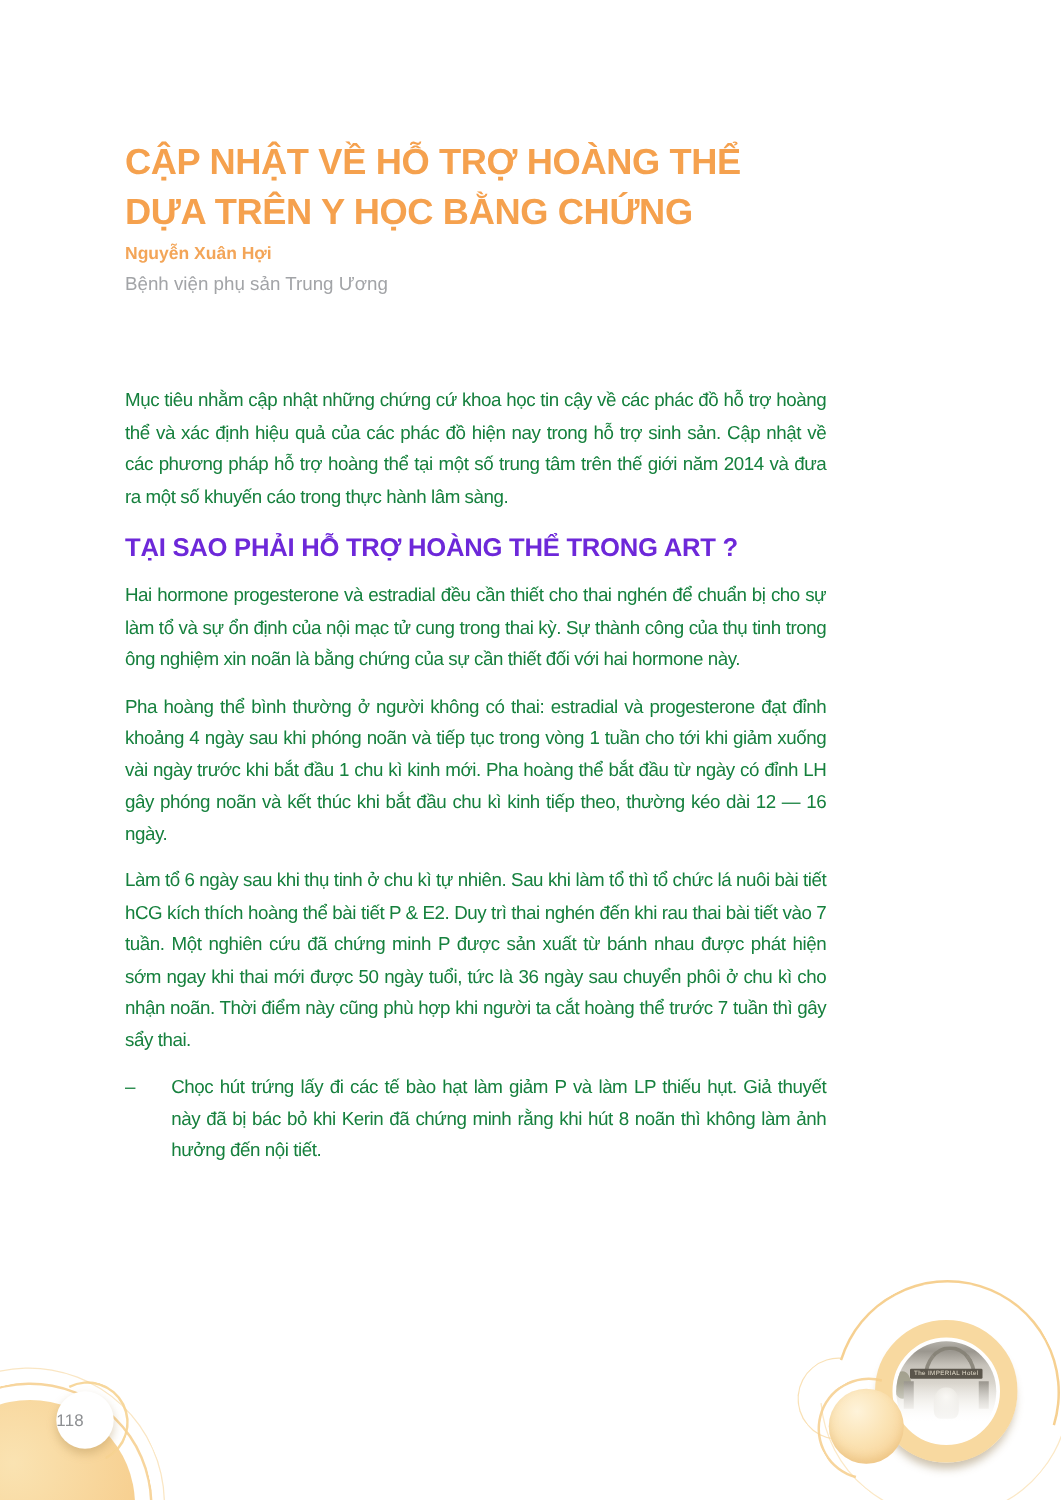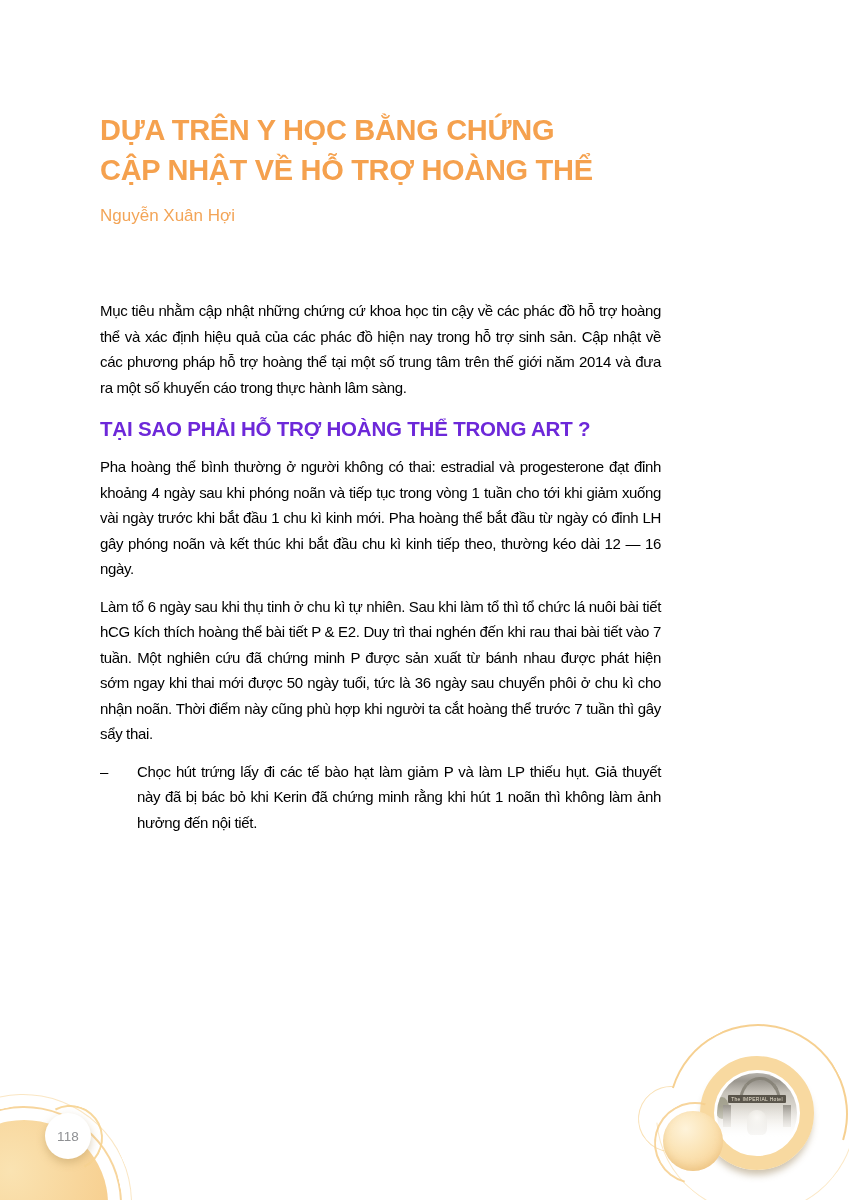--- a/index.html
+++ b/index.html
@@ -3,25 +3,25 @@
 <meta charset="utf-8">
 <style>
   html,body{margin:0;padding:0;background:#ffffff;}
   body{width:849px;height:1200px;font-family:"Liberation Sans",sans-serif;overflow:hidden;}
   .page{position:relative;width:849px;height:1200px;background:#fff;overflow:hidden;}
 
   
   .content{position:absolute;left:100px;top:110px;width:561px;}
   .title{margin:0;color:#F5A14E;font-size:29px;line-height:40px;font-weight:700;letter-spacing:-0.3px;}
   .title span{display:block;}
-  .author{margin-top:16px;color:#F3A558;font-size:17px;font-weight:400;}
+  .author{margin-top:4px;color:#F3A558;font-size:14px;font-weight:700;}
   .affiliation{margin-top:9px;color:#A2A4A7;font-size:15px;}
   .abstract{margin:72px 0 0 0;}
   p.body,.abstract,.bullet-text,.bullet-marker{
-    color:#000000;font-size:15px;line-height:25.5px;letter-spacing:-0.35px;
+    color:#15803d;font-size:15px;line-height:25.5px;letter-spacing:-0.35px;
     text-align:justify;}
   p.body{margin:0 0 12px 0;}
   .abstract{margin-bottom:0;}
   h2.section{margin:16px 0 12px 0;color:#6d28d9;font-size:20.5px;line-height:26px;font-weight:700;letter-spacing:-0.2px;}
   .bullet{display:flex;}
   .bullet-marker{width:37px;flex:0 0 37px;text-align:left;}
   .bullet-text{flex:1;}
 
   
   .orn{position:absolute;border-radius:50%;}
@@ -37,21 +37,21 @@
   .bl-arc2{left:-86px;top:1094px;width:216px;height:216px;
     border:1.5px solid rgba(247,214,155,.6);
     border-bottom-color:transparent;border-right-color:transparent;
     transform:rotate(66deg);}
   .badge-ring{left:37px;top:1105px;width:62px;height:62px;
     border:2px solid rgba(247,211,146,.9);
     border-left-color:transparent;border-bottom-color:transparent;
     transform:rotate(18deg);}
   .page-badge{left:45px;top:1113px;width:46px;height:46px;background:#ffffff;
     box-shadow:0 4px 8px rgba(172,140,82,.40);
-    display:flex;align-items:center;justify-content:center;
+    display:flex;align-items:center;justify-content:flex-start;
     color:#8E9093;font-size:13.5px;letter-spacing:0.2px;}
 
   
   .br-arc1{left:668px;top:1024px;width:176px;height:176px;
     border:2.5px solid rgba(246,203,134,.9);
     border-bottom-color:transparent;border-left-color:transparent;
     transform:rotate(-28deg);}
   .br-arc2{left:656px;top:1014px;width:198px;height:198px;
     border:1.5px solid rgba(247,213,152,.55);
     border-top-color:transparent;border-left-color:transparent;
@@ -85,35 +85,37 @@
     border-right-color:transparent;border-bottom-color:transparent;
     transform:rotate(-40deg);}
 </style>
 </head>
 <body>
 
 <div class="page">
 
   <main class="content">
     <h1 class="title">
+      <span>CẬP NHẬT VỀ HỖ TRỢ HOÀNG THỂ</span>
       <span>DỰA TRÊN Y HỌC BẰNG CHỨNG</span>
-      <span>CẬP NHẬT VỀ HỖ TRỢ HOÀNG THỂ</span>
     </h1>
     <div class="author">Nguyễn Xuân Hợi</div>
+    <div class="affiliation">Bệnh viện phụ sản Trung Ương</div>
 
     <p class="abstract">Mục tiêu nhằm cập nhật những chứng cứ khoa học tin cậy về các phác đồ hỗ trợ hoàng thể và xác định hiệu quả của các phác đồ hiện nay  trong hỗ trợ sinh sản. Cập nhật về các phương pháp hỗ trợ hoàng thể tại một số trung tâm trên thế giới năm 2014 và đưa ra một số khuyến cáo trong thực hành lâm sàng.</p>
 
     <h2 class="section">TẠI SAO PHẢI HỖ TRỢ HOÀNG THỂ TRONG ART ?</h2>
 
+    <p class="body">Hai hormone progesterone và estradial đều cần thiết cho thai nghén để chuẩn bị cho sự làm tổ và sự ổn định của nội mạc tử cung trong thai kỳ. Sự thành công của thụ tinh trong ông nghiệm xin noãn là bằng chứng của sự cần thiết đối với hai hormone này.</p>
     <p class="body">Pha hoàng thể bình thường ở người không có thai: estradial và progesterone đạt đỉnh khoảng 4 ngày sau khi phóng noãn và tiếp tục trong vòng 1 tuần cho tới khi giảm xuống vài ngày trước khi bắt đầu 1 chu kì kinh mới. Pha hoàng thể bắt đầu từ ngày có đỉnh LH gây phóng noãn và kết thúc khi bắt đầu chu kì kinh tiếp theo, thường kéo dài 12 — 16 ngày.</p>
     <p class="body">Làm tổ 6 ngày sau khi thụ tinh ở chu kì tự nhiên. Sau khi làm tổ thì tổ chức lá nuôi bài tiết hCG kích thích hoàng thể bài tiết P &amp; E2. Duy trì thai nghén đến khi rau thai bài tiết vào 7 tuần. Một nghiên cứu đã chứng minh P được sản xuất từ bánh nhau được phát hiện sớm ngay khi thai mới được 50 ngày tuổi, tức là 36 ngày sau chuyển phôi ở chu kì cho nhận noãn. Thời điểm này cũng phù hợp khi người ta cắt hoàng thể trước 7 tuần thì gây sẩy thai.</p>
 
     <div class="bullet">
       <span class="bullet-marker">–</span>
-      <span class="bullet-text">Chọc hút trứng lấy đi các tế bào hạt làm giảm P và làm LP thiếu hụt. Giả thuyết này đã bị bác bỏ khi Kerin đã chứng minh rằng khi hút 1 noãn thì không làm ảnh hưởng đến nội tiết.</span>
+      <span class="bullet-text">Chọc hút trứng lấy đi các tế bào hạt làm giảm P và làm LP thiếu hụt. Giả thuyết này đã bị bác bỏ khi Kerin đã chứng minh rằng khi hút 8 noãn thì không làm ảnh hưởng đến nội tiết.</span>
     </div>
   </main>
 
   <div class="orn bl-blob"></div>
   <div class="arc bl-arc1"></div>
   <div class="arc bl-arc2"></div>
   <div class="arc badge-ring"></div>
   <div class="orn page-badge">
     <span>118</span>
   </div>

